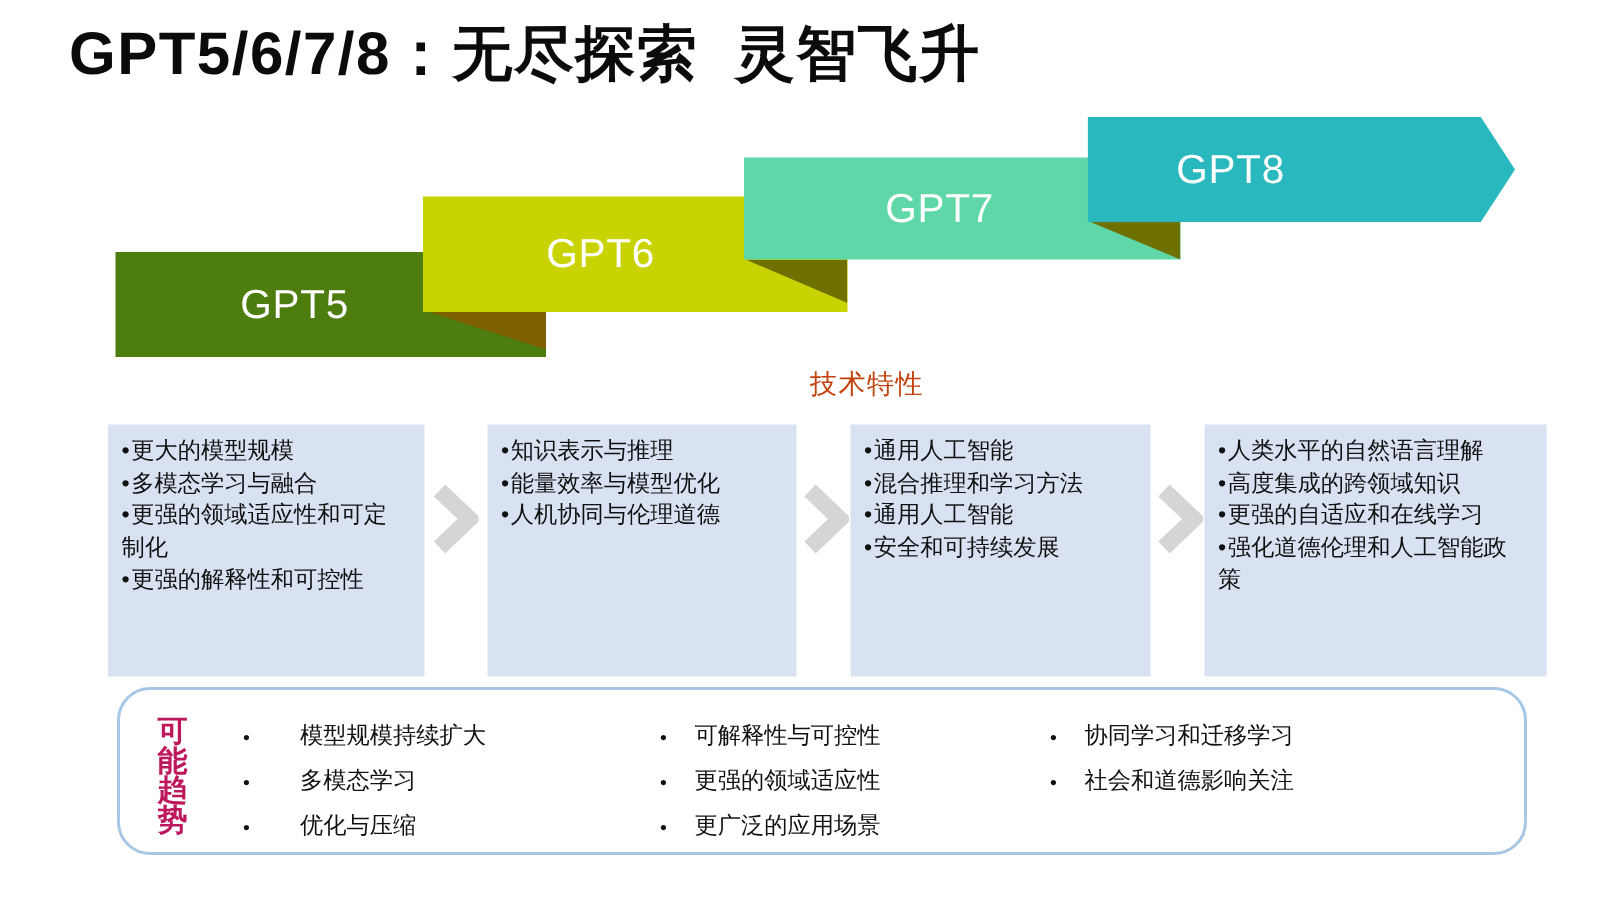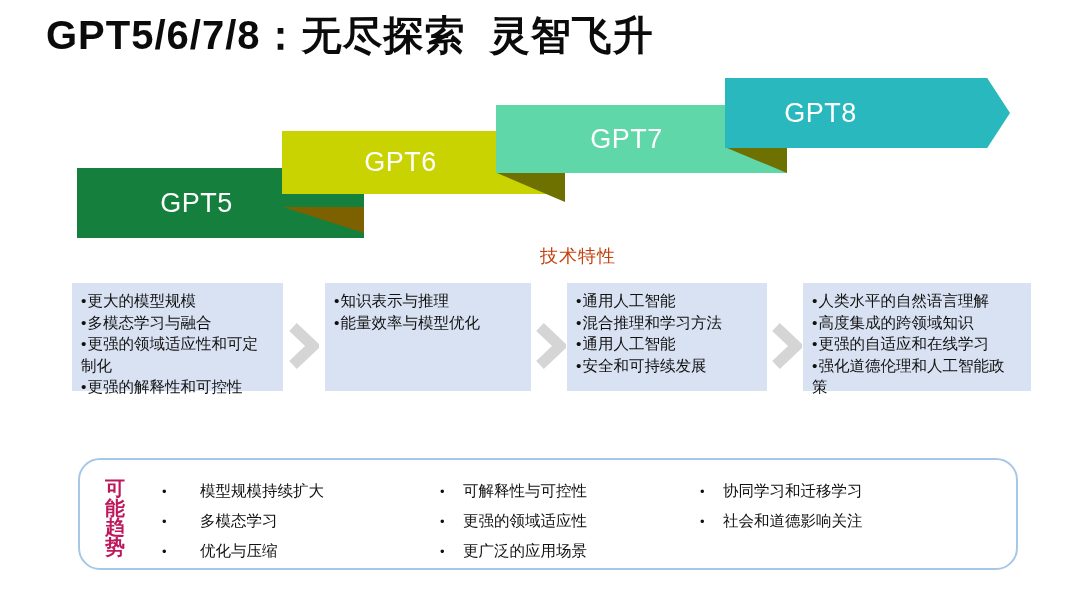--- a/index.html
+++ b/index.html
@@ -13,40 +13,40 @@
     position:absolute; left:22px; top:8px;
     font-size:40px; font-weight:bold; letter-spacing:1px;
     white-space:pre; color:#0b0b0b;
   }
   
   .banner {
     position:absolute; display:flex; align-items:center; justify-content:center;
     color:#ffffff; font-size:27px; font-weight:400; letter-spacing:0.5px;
   }
   .b5 { left:77px;  top:168px; width:287px; height:70px; z-index:1; }
-  .b6 { left:282px; top:131px; width:283px; height:63px; z-index:3; }
+  .b6 { left:282px; top:131px; width:283px; height:77px; z-index:3; }
   .b7 { left:496px; top:105px; width:291px; height:68px; z-index:5; }
   .b8 { left:725px; top:78px;  width:285px; height:70px; z-index:7;
         clip-path:polygon(0 0, 92% 0, 100% 50%, 92% 100%, 0 100%); }
   .b5 .blabel { transform:translateX(-24px); }
   .b6 .blabel { transform:translateX(-23px); }
   .b7 .blabel { transform:translateX(-15px); }
   .b8 .blabel { transform:translateX(-47px); }
   .fold { position:absolute; clip-path:polygon(0 0, 100% 0, 100% 100%); }
   .fa { left:283px; top:207px; width:81px; height:26px; z-index:2; }
   .fb { left:497px; top:173px; width:68px; height:29px; z-index:4; }
   .fc { left:727px; top:148px; width:60px; height:25px; z-index:6; }
   
   .section-label {
     position:absolute; left:488px; top:244px; width:180px;
     text-align:center; font-size:18px; color:#c2410c; letter-spacing:1px;
   }
   
   .fbox {
-    position:absolute; top:283px; height:108px; box-sizing:border-box;
+    position:absolute; top:283px; height:168px; box-sizing:border-box;
     padding:7px 25px 0 9px; font-size:15.5px; line-height:21.5px; color:#111111;
   }
   .fbox1 { left:72px;  width:211px; }
   .fbox2 { left:325px; width:206px; }
   .fbox3 { left:567px; width:200px; }
   .fbox4 { left:803px; width:228px; }
   .fitem .fdot { margin-right:1px; }
   
   .chev { position:absolute; top:322px; width:32px; height:48px; }
   .chev1 { left:287px; } .chev2 { left:534px; } .chev3 { left:770px; }
@@ -68,21 +68,21 @@
   .titem { display:flex; margin-bottom:12px; line-height:17px; }
   .tcol1 .tdot { width:38px; }
   .tcol2 .tdot, .tcol3 .tdot { width:23px; }
   .tdot { flex:0 0 auto; font-size:13px; padding-top:1px; }
 </style>
 </head>
 <body>
 
 <div class="title" style="color: rgb(11, 11, 11); margin-left: 24px;">GPT5/6/7/8：无尽探索  灵智飞升</div>
 
-<div class="banner b5" style="background-color: #15803d;">
+<div class="banner b5" style="background-color: #4d7c0f;">
   <span class="blabel">GPT5</span>
 </div>
 <div class="fold fa" style="background-color: rgb(125, 97, 0);"></div>
 
 <div class="banner b6" style="background-color: rgb(201, 211, 1);">
   <span class="blabel">GPT6</span>
 </div>
 <div class="fold fb" style="background-color: rgb(110, 113, 0);"></div>
 
 <div class="banner b7" style="background-color: rgb(95, 215, 168);">
@@ -105,20 +105,21 @@
 
 <div class="chev chev1">
   <svg width="32" height="48" viewBox="0 0 32 48">
     <polyline points="6,5 26,24 6,43" fill="none" stroke-width="11" stroke="#d5d5d5"></polyline>
   </svg>
 </div>
 
 <div class="fbox fbox2" style="background-color: rgb(217, 226, 242);">
   <div class="fitem"><span class="fdot">•</span><span>知识表示与推理</span></div>
   <div class="fitem"><span class="fdot">•</span><span>能量效率与模型优化</span></div>
+  <div class="fitem"><span class="fdot">•</span><span>人机协同与伦理道德</span></div>
 </div>
 
 <div class="chev chev2">
   <svg width="32" height="48" viewBox="0 0 32 48">
     <polyline points="6,5 26,24 6,43" fill="none" stroke-width="11" stroke="#d5d5d5"></polyline>
   </svg>
 </div>
 
 <div class="fbox fbox3" style="background-color: rgb(217, 226, 242);">
   <div class="fitem"><span class="fdot">•</span><span>通用人工智能</span></div>

